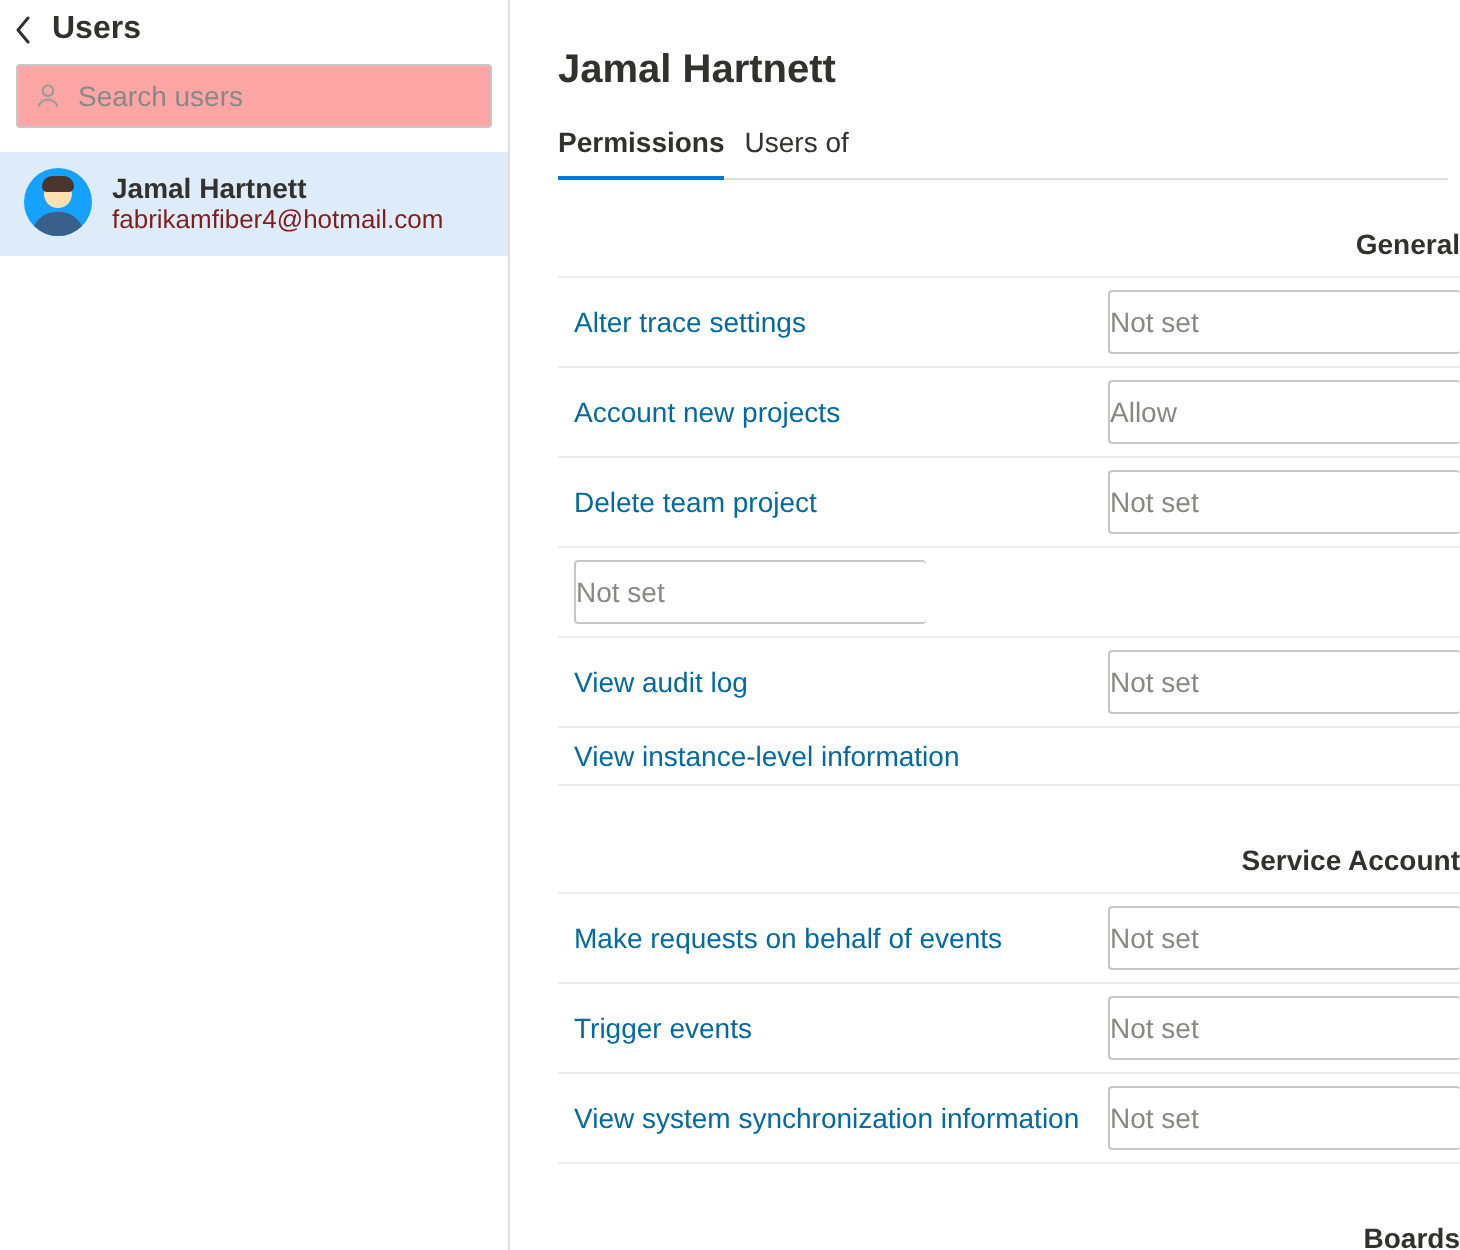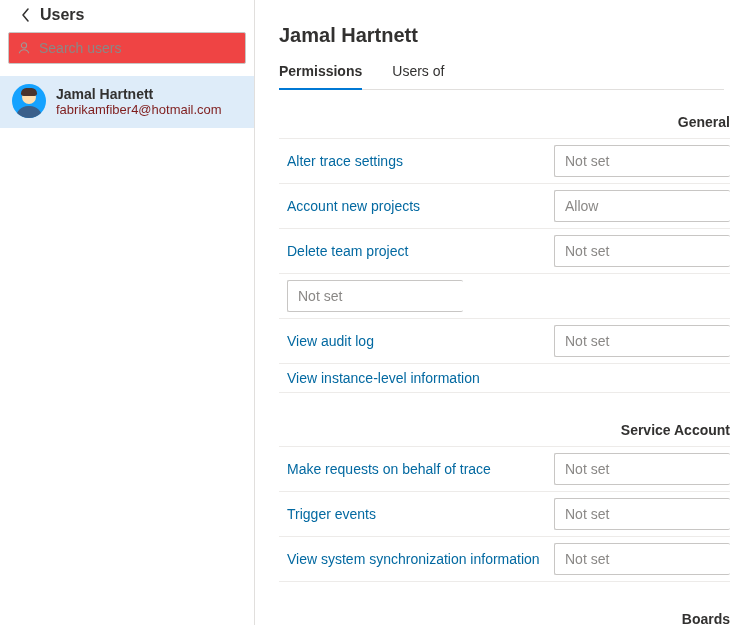--- a/index.html
+++ b/index.html
@@ -1,56 +1,56 @@
 <!DOCTYPE html>
 <html><head>
 <meta charset="utf-8">
 <style>
   * { box-sizing: border-box; margin: 0; padding: 0; }
   html, body { width: 730px; height: 625px; font-family: "Segoe UI", Arial, sans-serif; font-size: 14px; color: #323130; background: #fff; overflow: hidden; }
   .app { display: flex; width: 100%; height: 100%; }
 
   
   .sidebar { width: 255px; height: 100%; border-right: 1px solid #e1dfdd; display: flex; flex-direction: column; }
-  .sidebar-header { display: flex; align-items: center; gap: 6px; padding: 6px 10px 8px 18px; }
+  .sidebar-header { display: flex; align-items: center; gap: 6px; padding: 6px 10px 8px 4px; }
   .sidebar-header h1 { font-size: 16px; font-weight: 600; }
   .back-btn { display: flex; align-items: center; justify-content: center; width: 16px; height: 16px; cursor: pointer; }
   .back-btn svg { width: 10px; height: 14px; }
 
   .search-wrap { padding: 0 8px 12px 8px; }
-  .search-box { position: relative; display: flex; align-items: center; border: 1px solid #c8c6c4; border-radius: 2px; height: 32px; padding: 0 8px; gap: 8px; background: #ef4444; }
+  .search-box { position: relative; display: flex; align-items: center; border: 1px solid #c8c6c4; border-radius: 2px; height: 32px; padding: 0 8px; gap: 8px; background: #fca5a5; }
   .search-box svg { width: 14px; height: 14px; flex: none; stroke: #9c9a98; fill: none; }
   .search-box input { border: none; outline: none; flex: 1; font-size: 14px; color: #323130; background: transparent; }
   .search-box input::placeholder { color: #8a8886; }
 
   .user-row { display: flex; align-items: center; gap: 10px; padding: 8px 10px 10px 12px; cursor: pointer; }
   .user-row.selected { background: #deecf9; }
   .avatar { width: 34px; height: 34px; border-radius: 50%; background: #15a2ff; position: relative; overflow: hidden; flex: none; }
   .avatar::before {  content: ""; position: absolute; top: 6px; left: 50%; transform: translateX(-50%); width: 14px; height: 14px; background: #ffe0b2; border-radius: 50%; }
   .avatar::after {  content: ""; position: absolute; bottom: -6px; left: 50%; transform: translateX(-50%); width: 26px; height: 18px; background: #3a5f8a; border-radius: 12px 12px 0 0; }
   .avatar .hair { position: absolute; top: 4px; left: 50%; transform: translateX(-50%); width: 16px; height: 8px; background: #4a342e; border-radius: 8px 8px 4px 4px; z-index: 1; }
   .user-meta { display: flex; flex-direction: column; overflow: hidden; }
   .user-name { font-weight: 600; font-size: 14px; }
   .user-email { color: #7f1d1d; font-size: 13px; white-space: nowrap; overflow: hidden; text-overflow: ellipsis; }
 
   
   .main { flex: 1; padding: 24px 0 0 24px; overflow: hidden; display: flex; flex-direction: column; }
   .main h2 { font-size: 20px; font-weight: 600; margin-bottom: 16px; }
 
-  .tabs { display: flex; gap: 30px; border-bottom: 1px solid #e1dfdd; margin-right: 6px; }
+  .tabs { display: flex; gap: 10px; border-bottom: 1px solid #e1dfdd; margin-right: 6px; }
   .tab { padding: 0 0 10px 0; cursor: pointer; color: #323130; position: relative; font-size: 14px; }
   .tab.active { font-weight: 600; }
   .tab.active::after { content: ""; position: absolute; left: 0; right: 0; bottom: -1px; height: 2px; background: #0078d4; }
 
   .perm-scroll { flex: 1; overflow-y: auto; margin-top: 18px; padding-right: 0; }
   .group-title { font-weight: 600; font-size: 14px; padding: 6px 0 8px 8px; text-align: right; }
   .perm-row { display: flex; align-items: center; justify-content: space-between; border-top: 1px solid #edebe9; padding: 6px 0 6px 8px; }
   .group-title + .perm-row { border-top: 1px solid #edebe9; }
   .perm-label { font-size: 14px; color: #0369a1; }
-  .perm-select { width: 176px; height: 32px; border: 1px solid #c8c6c4; border-radius: 2px; display: flex; align-items: center; padding: 0 10px; color: #8a8886; font-size: 14px; cursor: pointer; background: #fff; flex: none; border-right: none; }
+  .perm-select { width: 176px; height: 32px; border: 1px solid #c8c6c4; border-radius: 2px; display: flex; align-items: center; padding: 0 0; color: #8a8886; font-size: 14px; cursor: pointer; background: #fff; flex: none; border-right: none; }
   .group-gap { height: 24px; border-top: 1px solid #edebe9; }
 </style>
 </head>
 <body>
 
 <div class="app">
 
   <aside class="sidebar">
     <div class="sidebar-header">
       <span class="back-btn">
@@ -110,21 +110,21 @@
         <div class="perm-row">
           <span class="perm-label">View audit log</span>
           <div class="perm-select">Not set</div>
         </div>
         <div class="perm-row">
           <span class="perm-label">View instance-level information</span>
         </div>
         <div class="group-gap"></div>
         <div class="group-title">Service Account</div>
         <div class="perm-row">
-          <span class="perm-label">Make requests on behalf of trace</span>
+          <span class="perm-label">Make requests on behalf of events</span>
           <div class="perm-select">Not set</div>
         </div>
         <div class="perm-row">
           <span class="perm-label">Trigger events</span>
           <div class="perm-select">Not set</div>
         </div>
         <div class="perm-row">
           <span class="perm-label">View system synchronization information</span>
           <div class="perm-select">Not set</div>
         </div>

